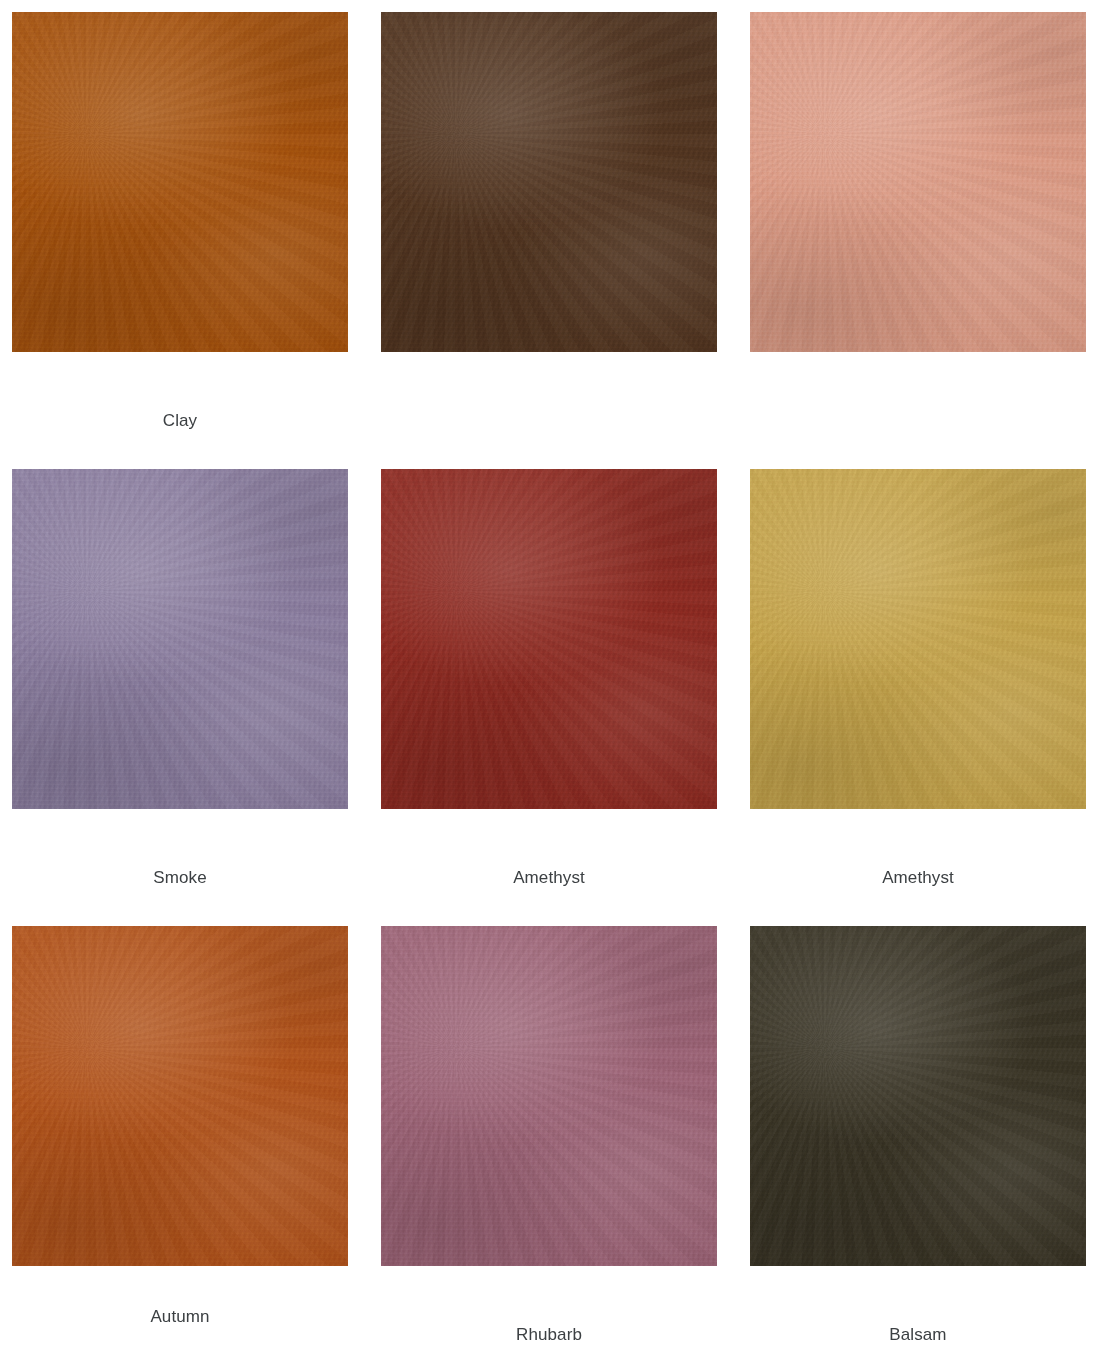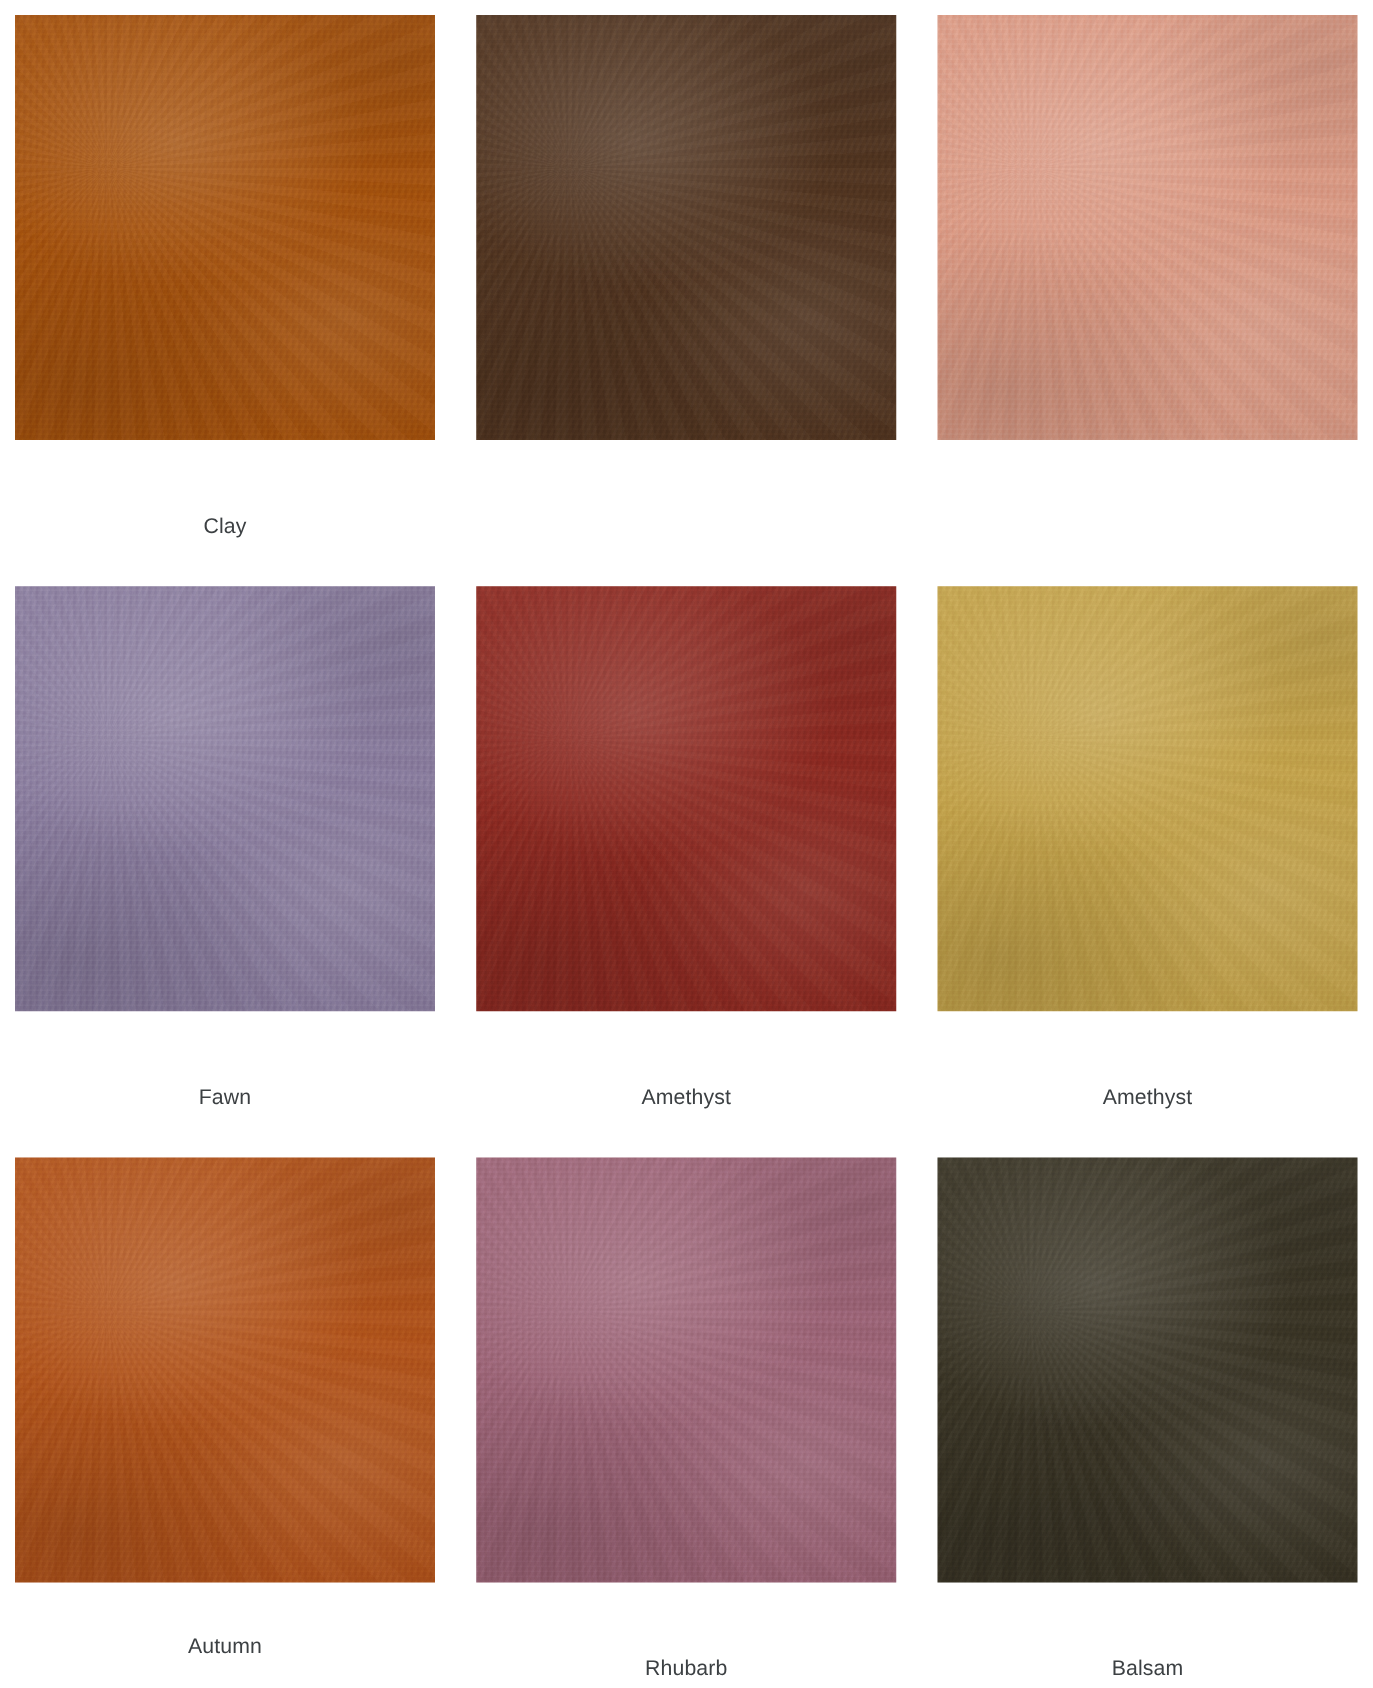--- a/index.html
+++ b/index.html
@@ -134,21 +134,21 @@
   <div class="row-spacer"></div>
   <div class="row-spacer"></div>
   <div class="row-spacer"></div>
 
   <div class="swatch-cell">
     <div class="swatch-chip" style="background-color: rgb(139, 126, 160);">
       <div class="tex-weave"></div>
       <div class="tex-grain"></div>
       <div class="tex-sheen"></div>
     </div>
-    <div class="swatch-label" style="color: rgb(60, 64, 67);">Fawn</div>
+    <div class="swatch-label" style="color: rgb(60, 64, 67);">Smoke</div>
   </div>
 
   <div class="swatch-cell">
     <div class="swatch-chip" style="background-color: rgb(141, 42, 33);">
       <div class="tex-weave"></div>
       <div class="tex-grain"></div>
       <div class="tex-sheen"></div>
     </div>
     <div class="swatch-label" style="color: rgb(60, 64, 67);">Amethyst</div>
   </div>

